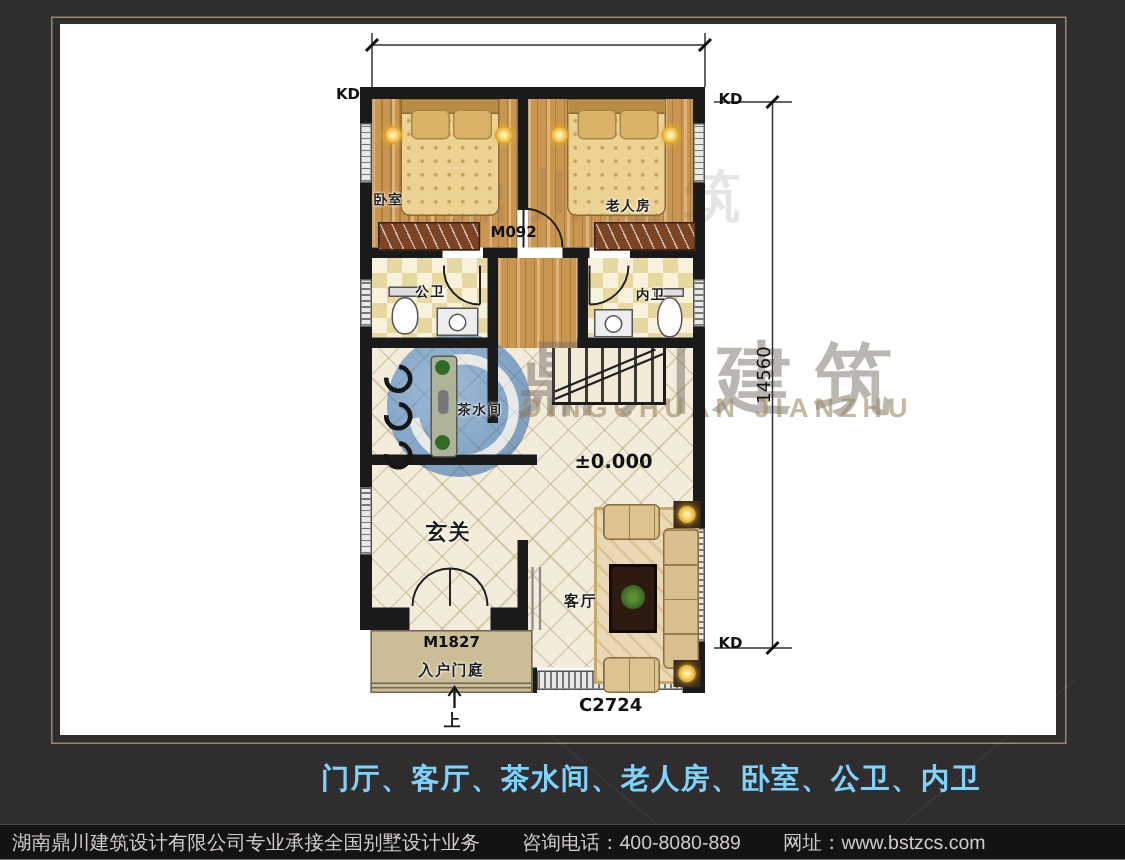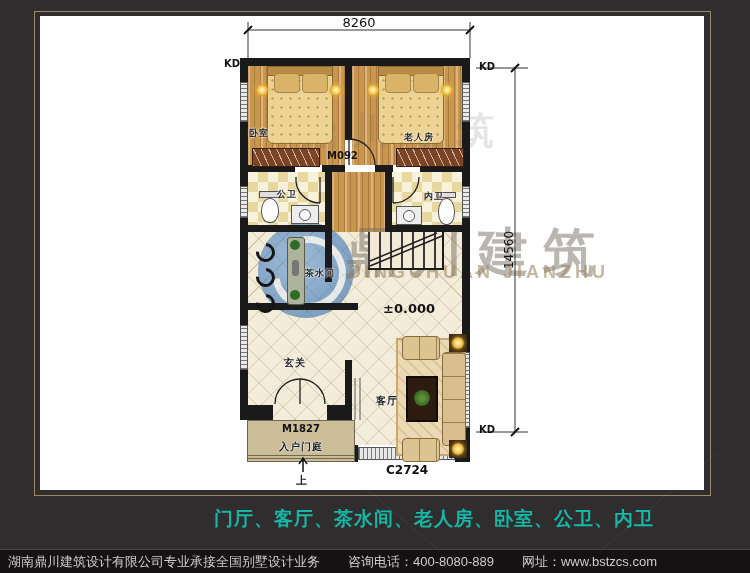--- a/index.html
+++ b/index.html
@@ -40,21 +40,21 @@
         border-top-color:rgba(0,0,0,0);transform:rotate(-40deg);}
   .wm-cn{position:absolute;font-weight:bold;color:rgba(118,110,100,.5);letter-spacing:14px;white-space:nowrap;}
   .wm-en{position:absolute;font-weight:bold;color:rgba(158,136,96,.6);letter-spacing:4px;white-space:nowrap;}
   .wm-circle{position:absolute;width:96px;height:96px;border-radius:50%;opacity:.55;
         background:radial-gradient(circle at 40% 40%,#5b96d6 0%,#2a6db8 55%,#1d4f8c 100%);}
   .wm-circle:before{content:"";position:absolute;left:14px;top:14px;width:60px;height:60px;border-radius:50%;
         border:7px solid rgba(255,255,255,.85);border-left-color:rgba(0,0,0,0);transform:rotate(35deg);}
   .badge{position:absolute;left:46px;top:500px;width:148px;height:35px;line-height:35px;text-align:center;
         background:linear-gradient(100deg,#55401f 0%,#8a6a38 35%,#c9a468 70%,#e0c291 100%);
         color:#ffffff;font-size:24px;font-weight:bold;letter-spacing:6px;}
-  .roomlist{position:absolute;left:214px;top:506px;font-size:19px;font-weight:bold;color:#14b8a6;letter-spacing:1px;}
+  .roomlist{position:absolute;left:214px;top:506px;font-size:19px;font-weight:bold;color:#7dd3fc;letter-spacing:1px;}
   .footer{position:absolute;left:0;top:549px;width:750px;height:24px;background:#141213;
         border-top:1px solid #454344;display:flex;align-items:center;gap:28px;padding-left:8px;
         box-sizing:border-box;color:#cfcdca;font-size:13px;white-space:nowrap;}
   .decoline{position:absolute;width:200px;height:1px;background:rgba(255,255,255,.05);}
 </style>
 </head>
 <body>
 
 <div class="stage">
 
@@ -197,34 +197,33 @@
       <path d="M355,378 L355,420"></path>
         <path d="M360,378 L360,420"></path>
     </g>
 
     <g stroke="#111" stroke-width="1.5" fill="none">
       <path d="M303,472 L303,458"></path>
         <path d="M299,464 L303,458 L307,464"></path>
     </g>
   </svg>
 
-  <div class="dimtxt" style="left:248px;top:15px;width:222px;text-align:center;">8260</div>
   <div class="dimtxt" style="left:490px;top:243px;transform:rotate(-90deg);transform-origin:center;font-size:12px;">14560</div>
   <div class="code" style="left:224px;top:58px;">KD</div>
   <div class="code" style="left:479px;top:61px;">KD</div>
   <div class="code" style="left:479px;top:424px;">KD</div>
 
   <div class="rlabel" style="left:249px;top:127px;">卧室</div>
   <div class="rlabel" style="left:404px;top:131px;">老人房</div>
   <div class="code" style="left:327px;top:150px;">M092</div>
   <div class="rlabel" style="left:277px;top:188px;">公卫</div>
   <div class="rlabel" style="left:424px;top:190px;">内卫</div>
   <div class="rlabel" style="left:305px;top:267px;">茶水间</div>
   <div class="dimtxt" style="left:383px;top:301px;font-weight:bold;">±0.000</div>
-  <div class="rlabel" style="left:284px;top:356px;font-size:10px;">玄关</div>
+  <div class="rlabel" style="left:284px;top:346px;font-size:14px;">玄关</div>
   <div class="rlabel" style="left:376px;top:394px;font-size:10px;">客厅</div>
   <div class="code" style="left:247px;top:423px;width:108px;text-align:center;">M1827</div>
   <div class="rlabel" style="left:247px;top:440px;width:108px;text-align:center;font-size:10px;">入户门庭</div>
   <div class="rlabel" style="left:296px;top:473px;font-size:11px;">上</div>
   <div class="code" style="left:386px;top:463px;font-size:12px;">C2724</div>
 
   <div class="decoline" style="left:300px;top:517px;transform:rotate(40deg);"></div>
   <div class="decoline" style="left:540px;top:517px;transform:rotate(-40deg);"></div>
   <div class="roomlist">门厅、客厅、茶水间、老人房、卧室、公卫、内卫</div>
 

